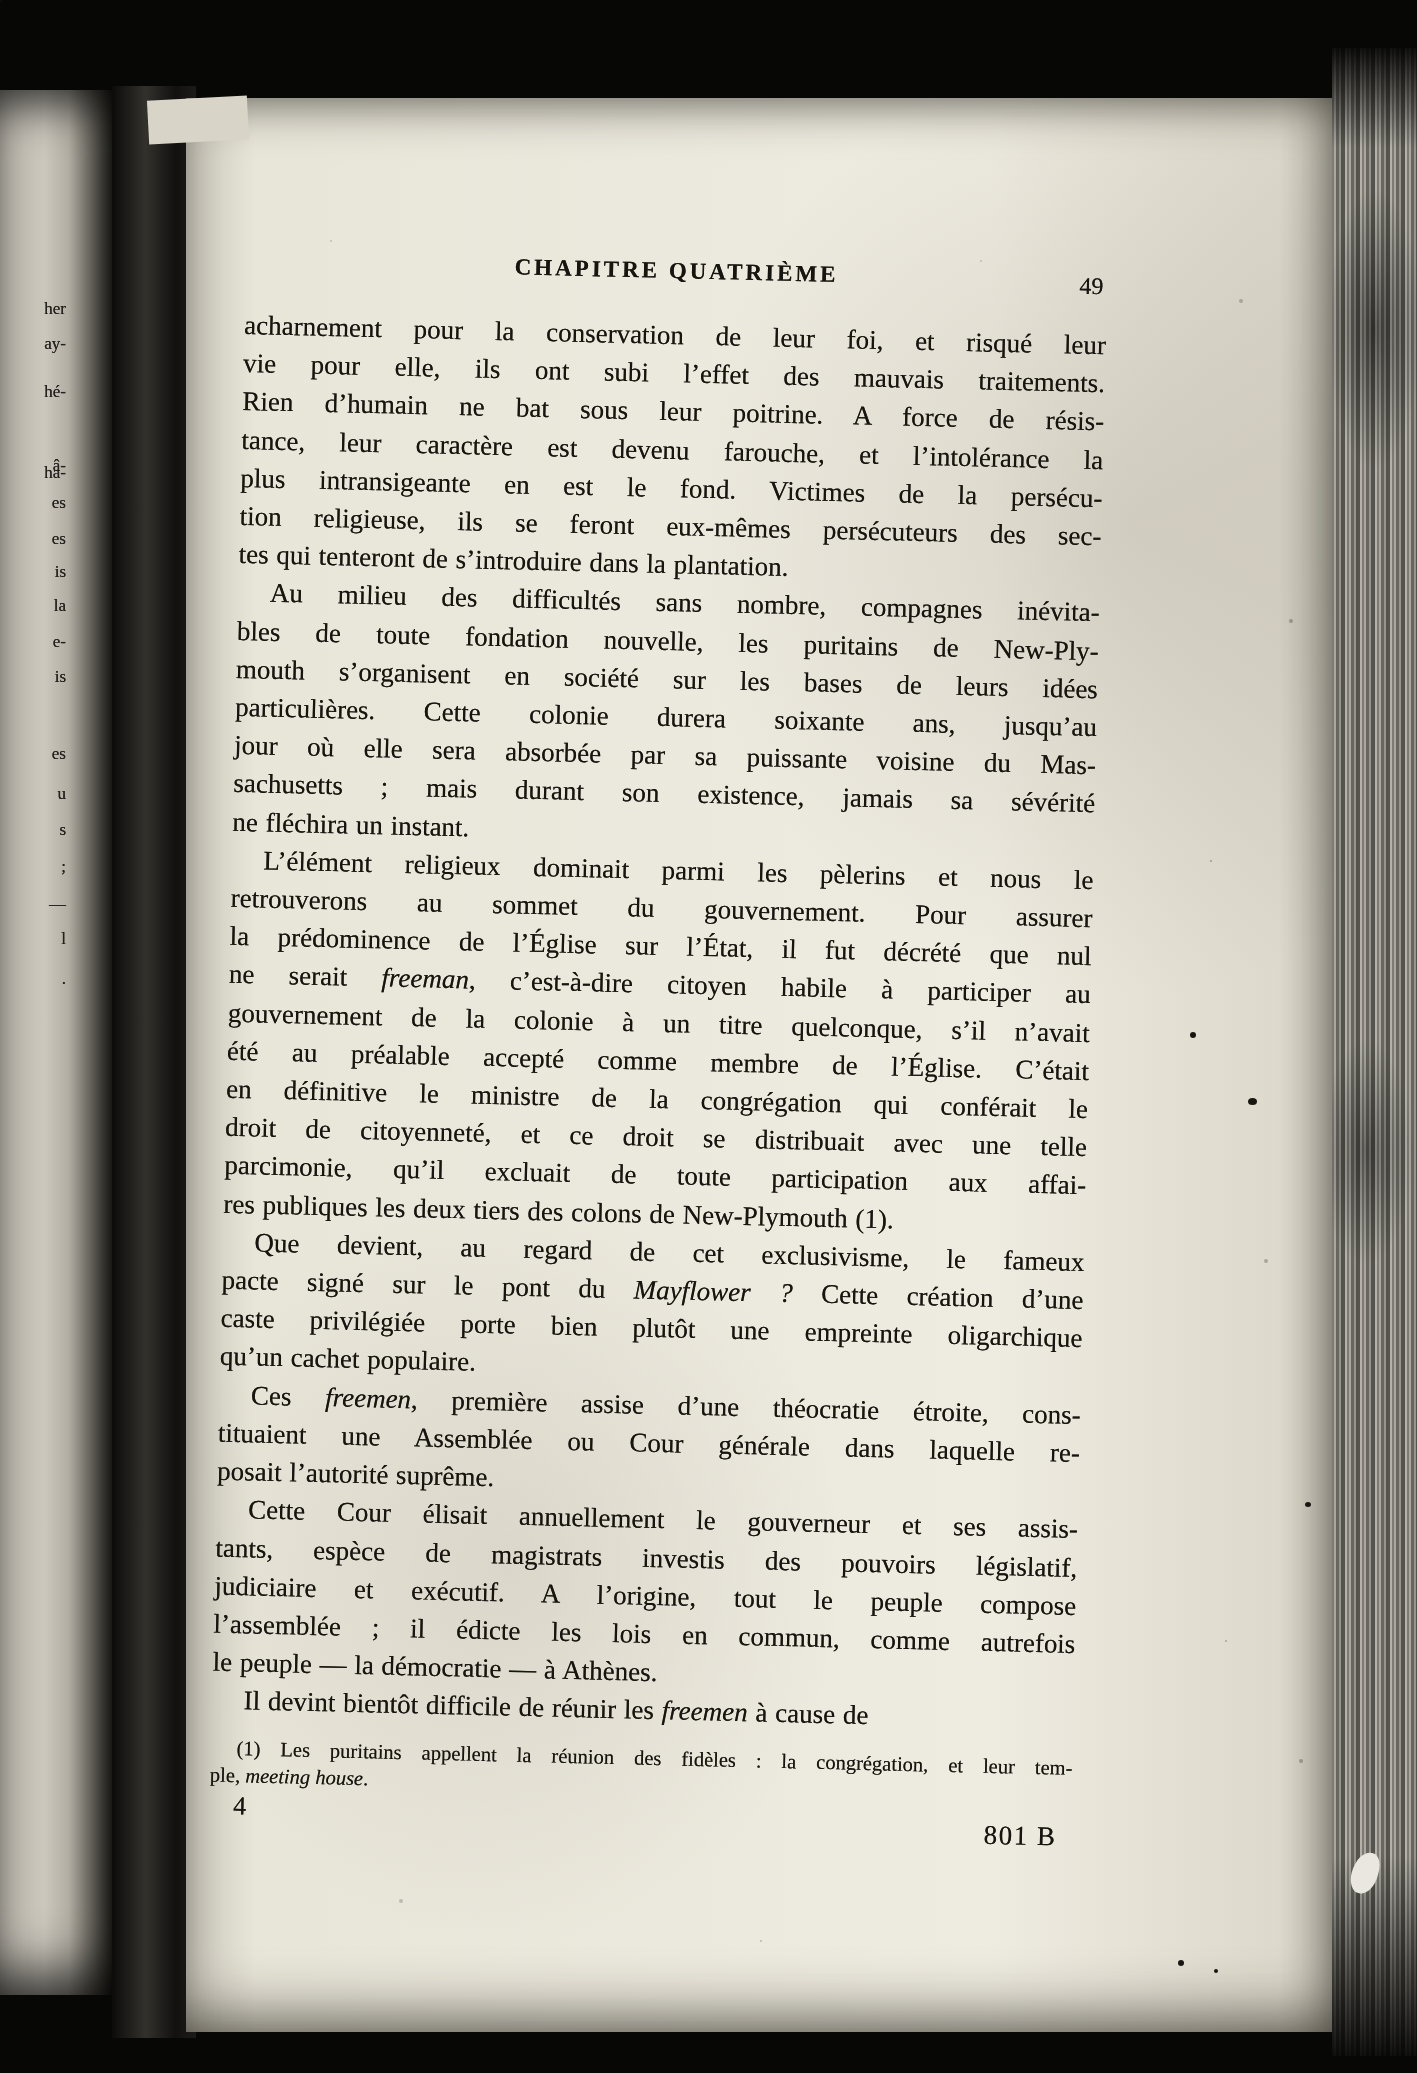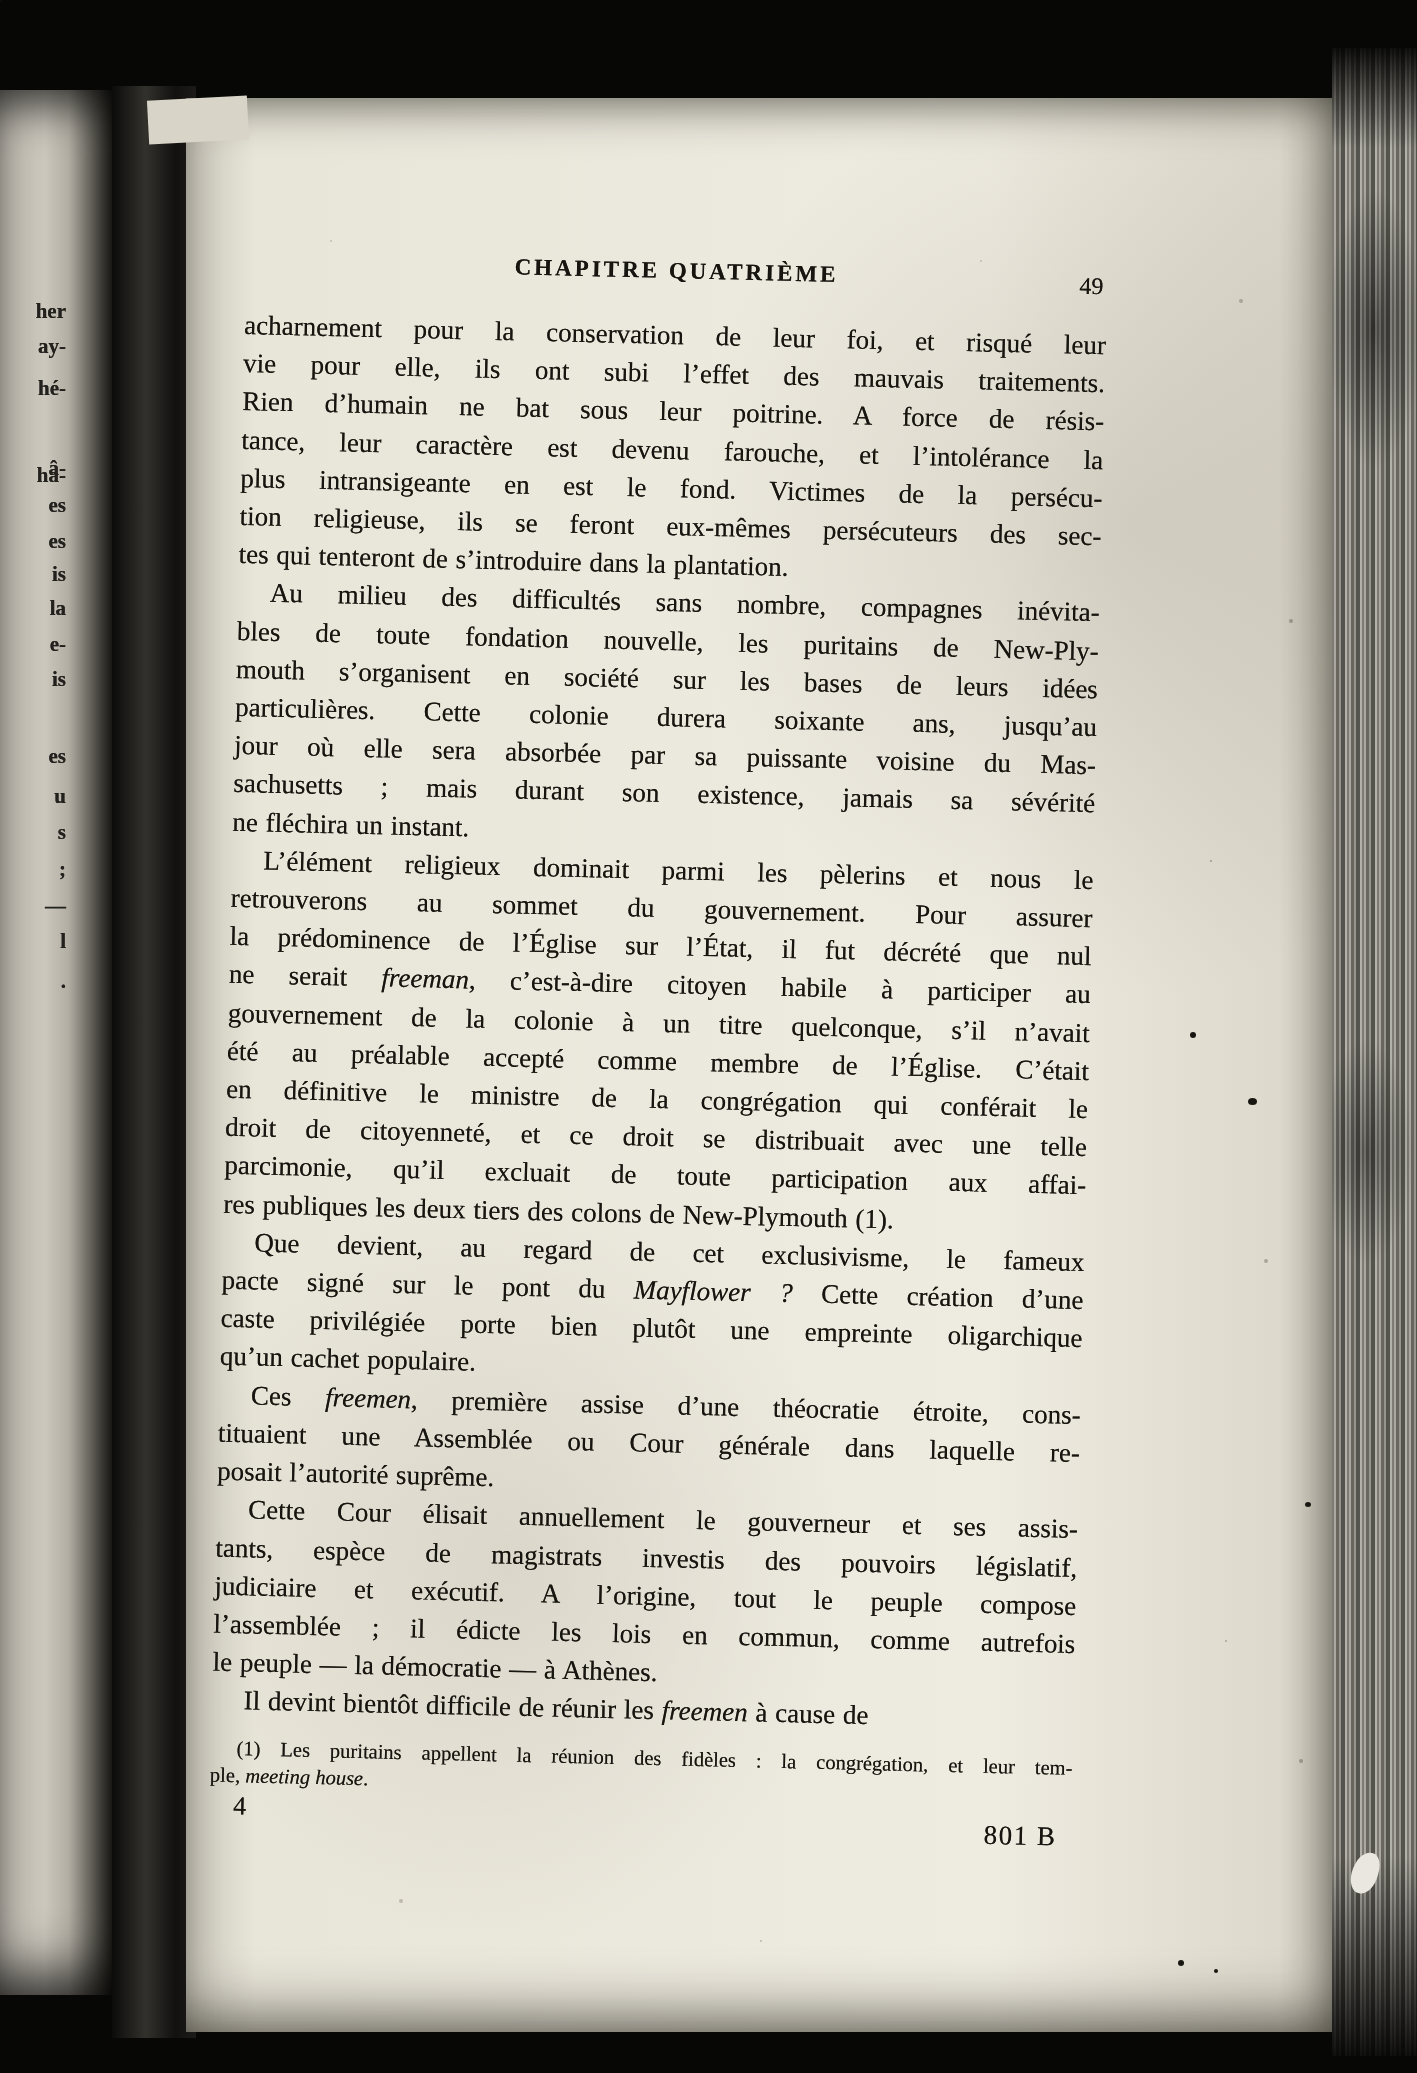--- a/index.html
+++ b/index.html
@@ -7,23 +7,22 @@
     position:relative;width:1417px;height:2073px;background:#070706;overflow:hidden;
     font-family:"Liberation Serif",serif;
   }
   
   .facing-strip{
     position:absolute;left:0;top:90px;width:118px;height:1905px;
     background:linear-gradient(to right,#c2beb4 0%,#cbc7bd 38%,#b2aea4 58%,#5a5851 80%,#171713 97%,#0a0a09 100%);
     box-shadow:inset 0 35px 45px -20px rgba(0,0,0,0.75), inset 0 -45px 55px -25px rgba(0,0,0,0.8);
   }
   .fragment{
-    position:absolute;right:52px;font-size:21px;color:#23211d;white-space:nowrap;
+    position:absolute;right:52px;font-size:17px;color:#23211d;white-space:nowrap;
     text-shadow:0 0 0.5px rgba(30,28,24,0.8);
-    font-weight:bold;
   }
   
   .gutter{
     position:absolute;left:112px;top:86px;width:84px;height:1952px;
     background:linear-gradient(to right,#0b0b0a 0%,#33312c 40%,#121110 75%,#1c1b18 100%);
   }
   
   .page{
     position:absolute;left:186px;top:98px;width:1150px;height:1934px;
     background:
@@ -107,21 +106,21 @@
   }
 </style>
 </head>
 <body>
 
 <div id="scan-root">
 
   <div class="facing-strip">
       <div class="fragment" style="top: 209px;">her</div>
       <div class="fragment" style="top: 244px;">ay-</div>
-      <div class="fragment" style="top: 286px;">hé-</div>
+      <div class="fragment" style="top: 292px;">hé-</div>
       <div class="fragment" style="top: 330px; margin-top: 43px;">ha-</div>
       <div class="fragment" style="top: 366px;">â-</div>
       <div class="fragment" style="top: 403px;">es</div>
       <div class="fragment" style="top: 439px;">es</div>
       <div class="fragment" style="top: 472px;">is</div>
       <div class="fragment" style="top: 506px; margin-left: 26px;">la</div>
       <div class="fragment" style="top: 542px;">e-</div>
       <div class="fragment" style="top: 577px;">is</div>
       <div class="fragment" style="top: 654px;">es</div>
       <div class="fragment" style="top: 694px;">u</div>

